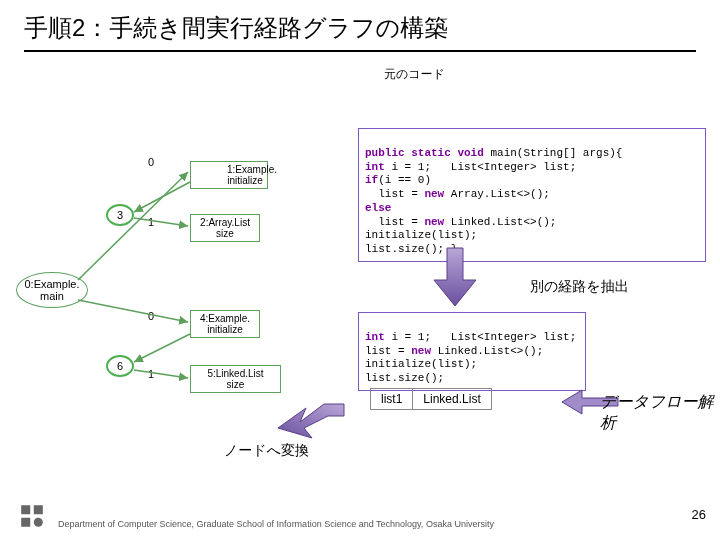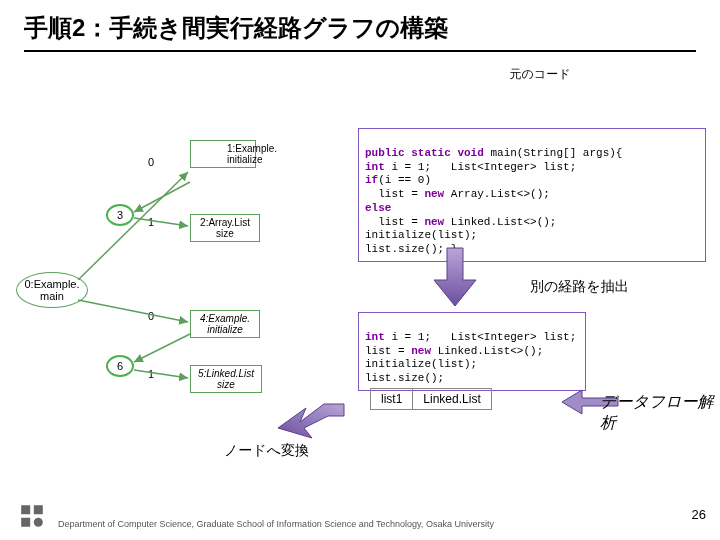--- a/index.html
+++ b/index.html
@@ -1,20 +1,20 @@
 <!DOCTYPE html>
 <html><head>
 <meta charset="utf-8">
 <style>
   * { box-sizing: border-box; margin: 0; padding: 0; }
   body { width: 720px; height: 540px; font-family: "Meiryo", "MS PGothic", sans-serif; background: #fff; position: relative; overflow: hidden; }
   .slide { padding: 12px 24px 0 24px; }
-  .title { font-size: 24px; font-weight: bold; border-bottom: 2.5px solid #000; padding-bottom: 6px; margin-bottom: 14px; }
+  .title { font-size: 24px; font-weight: normal; border-bottom: 2.5px solid #000; padding-bottom: 6px; margin-bottom: 14px; }
   .subtitle { font-size: 17px; border-bottom: 1.5px solid #000; padding-bottom: 4px; margin-bottom: 6px; }
-  .src-label { font-size: 12px; text-align: center; margin-left: 360px; }
+  .src-label { font-size: 12px; text-align: left; margin-left: 360px; }
   .codebox { position: absolute; border: 1.5px solid #7e57c2; background: #fff; padding: 4px 6px; font-family: "Consolas","Courier New",monospace; font-size: 11px; line-height: 1.25; white-space: pre; }
   .codebox .kw { color: #7b0099; font-weight: bold; }
   .node-ellipse { position: absolute; border: 1.5px solid #5ca05c; border-radius: 50%; background: #fff; font-size: 11px; display: flex; align-items: center; justify-content: center; }
   .node-rect { position: absolute; border: 1.5px solid #5ca05c; background: #fff; font-size: 10px; text-align: center; padding: 2px 4px; line-height: 1.1; }
   .edge-label { position: absolute; font-size: 11px; }
   svg.arrows { position: absolute; top: 0; left: 0; pointer-events: none; }
   .annot { position: absolute; font-size: 14px; }
   table.ssa { position: absolute; border-collapse: collapse; font-size: 12px; }
   table.ssa th, table.ssa td { border: 1px solid #888; padding: 3px 10px; text-align: left; }
   table.ssa th { background: #d9cfe8; }
@@ -45,42 +45,42 @@
 <span class="kw">int</span> i = 1;   List&lt;Integer&gt; list;
 list = <span class="kw">new</span> Linked.List&lt;&gt;();
 initialize(list);
 list.size();</div>
 
 <div class="node-ellipse" style="left:16px; top:272px; width:72px; height:36px;">
   <span style="white-space:pre; text-align:center;">0:Example.
 main</span>
 </div>
 
-<div class="node-rect" style="left:190px; top:140px; width:66px;padding-left:36px;">
+<div class="node-rect" style="left:190px; top:161px; width:78px;padding-left:36px;">
   <span style="white-space:pre;">1:Example.
 initialize</span>
 </div>
 <div class="node-ellipse" style="left:106px; top:204px; width:28px; height:22px; border-radius:50%; border-width:2px; border-color:#4caf50;">
   <span>3</span>
 </div>
 <div class="node-rect" style="left:190px; top:214px; width:70px;">
   <span style="white-space:pre;">2:Array.List
 size</span>
 </div>
 <span class="edge-label" style="left:148px; top:156px;">0</span>
 <span class="edge-label" style="left:148px; top:216px;">1</span>
 
 <div class="node-rect" style="left:190px; top:310px; width:70px;">
-  <span style="white-space:pre;font-style:italic;">4:Example.
+  <span style="white-space:pre;">4:Example.
 initialize</span>
 </div>
 <div class="node-ellipse" style="left:106px; top:355px; width:28px; height:22px; border-radius:50%; border-width:2px; border-color:#4caf50;">
   <span>6</span>
 </div>
-<div class="node-rect" style="left:190px; top:365px; width:72px;font-style:italic;">
+<div class="node-rect" style="left:190px; top:365px; width:91px;">
   <span style="white-space:pre;">5:Linked.List
 size</span>
 </div>
 <span class="edge-label" style="left:148px; top:310px;">0</span>
 <span class="edge-label" style="left:148px; top:368px;">1</span>
 
 <svg class="arrows" width="720" height="540">
   <defs>
     <marker id="ah" markerWidth="8" markerHeight="8" refX="6" refY="3" orient="auto">
       <path d="M0,0 L6,3 L0,6 Z" fill="#5ca05c"></path>

